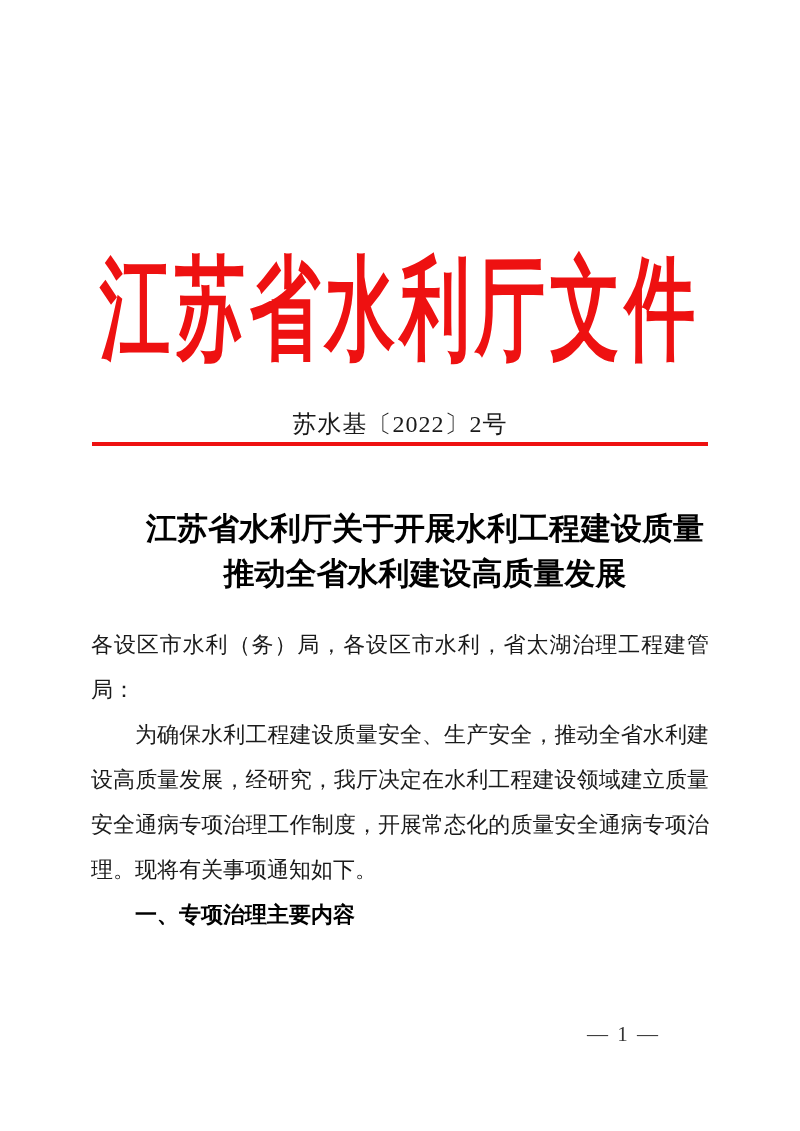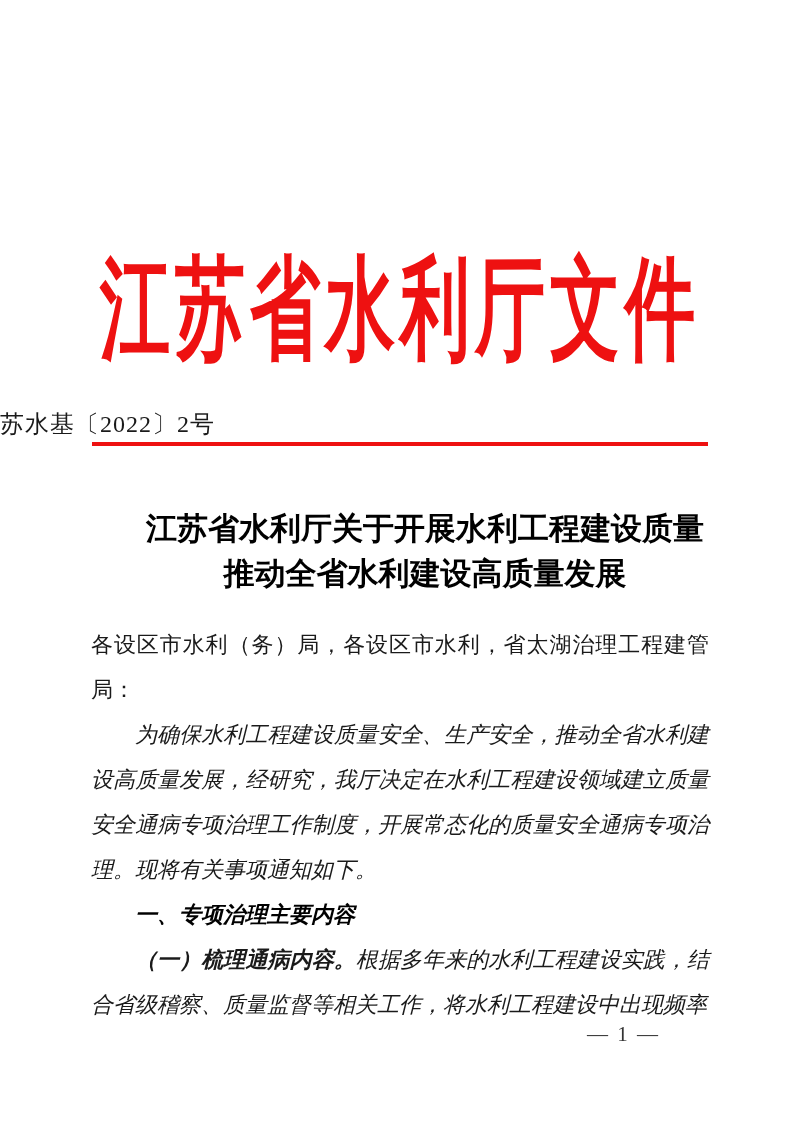--- a/index.html
+++ b/index.html
@@ -32,21 +32,21 @@
     transform: scaleY(1.6);
     transform-origin: top center;
     font-family: "Liberation Serif", "DejaVu Serif", serif;
   }
   
   .doc-number {
     position: absolute;
     top: 408px;
     left: 0;
     width: 100%;
-    text-align: left;
+    text-align: center;
     font-size: 24px;
     letter-spacing: 1px;
     color: #1a1a1a;
   }
   
   .red-divider {
     position: absolute;
     top: 442px;
     left: 92px;
     width: 616px;
@@ -75,21 +75,21 @@
     top: 622px;
     left: 91px;
     width: 618px;
     font-size: 22px;
     line-height: 45px;
     text-align: justify;
     text-justify: inter-ideograph;
     color: #1a1a1a;
   }
   .body-text p { margin: 0; }
-  .indent { text-indent: 2em; font-style: italic; }
+  .indent { text-indent: 2em; }
   .section-heading {
     font-weight: bold;
     color: #000000;
     font-family: "Liberation Sans", "DejaVu Sans", sans-serif;
     font-size: 22px;
   }
   .item-lead {
     font-weight: 600;
   }
   
@@ -115,18 +115,17 @@
 
   <h1 class="doc-title">
     <span class="line">江苏省水利厅关于开展水利工程建设质量</span>
     <span class="line">推动全省水利建设高质量发展</span>
   </h1>
 
   <div class="body-text">
     <p class="salutation">各设区市水利（务）局，各设区市水利，省太湖治理工程建管局：</p>
     <p class="indent">为确保水利工程建设质量安全、生产安全，推动全省水利建设高质量发展，经研究，我厅决定在水利工程建设领域建立质量安全通病专项治理工作制度，开展常态化的质量安全通病专项治理。现将有关事项通知如下。</p>
     <p class="indent section-heading">一、专项治理主要内容</p>
-    <p class="indent"><span class="item-lead">（一）梳理通病内容。</span><span>根据多年来的水利工程建设实践，结合省级稽察、质量监督等相关工作，将水利工程建设中出现频率</span></p>
   </div>
 
   <div class="page-number">— 1 —</div>
 
 </div>
 
 </body></html>

